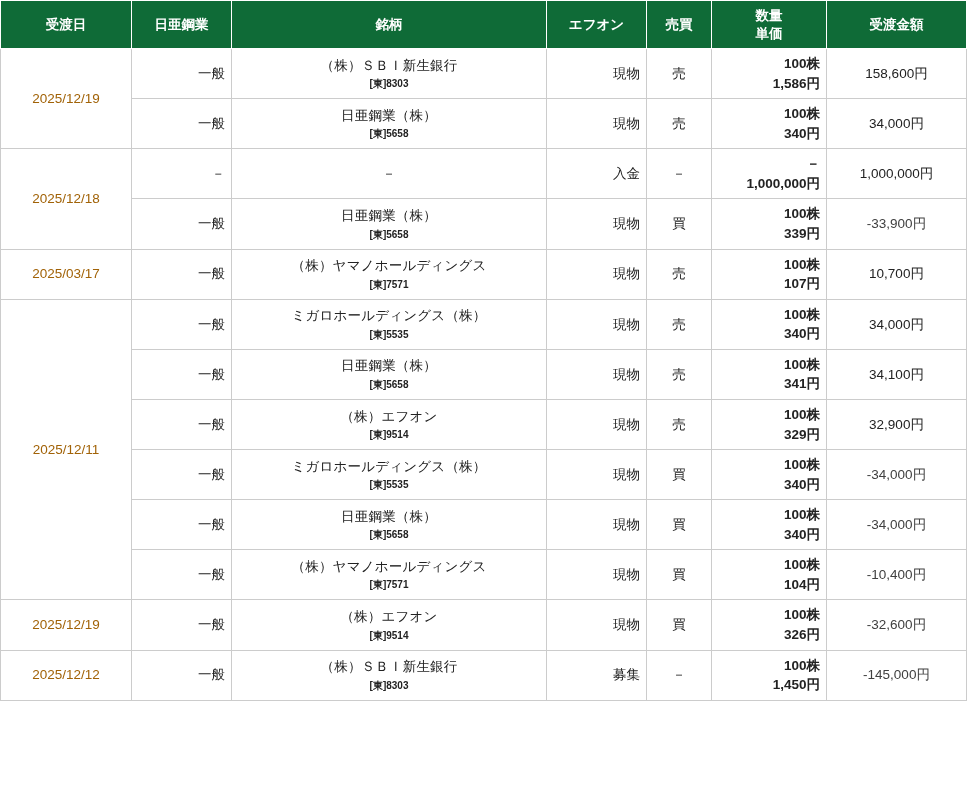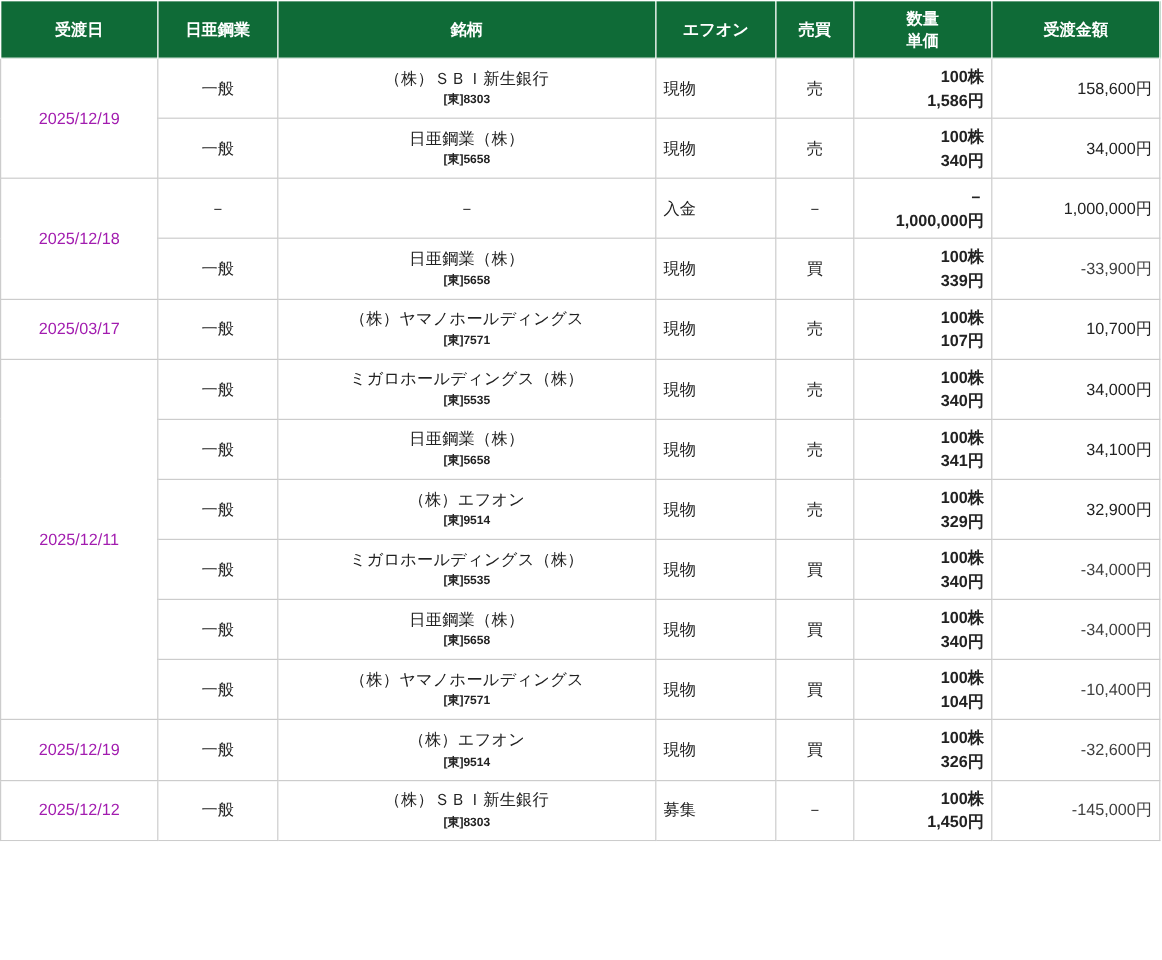--- a/index.html
+++ b/index.html
@@ -40,58 +40,58 @@
   col.c-date   { width: 131px; }
   col.c-acct   { width: 100px; }
   col.c-name   { width: 315px; }
   col.c-kind   { width: 100px; }
   col.c-bs     { width: 65px; }
   col.c-qty    { width: 115px; }
   col.c-amt    { width: 140px; }
 
   td.date-cell {
     text-align: center;
-    color: #a21caf;
+    color: #a16207;
   }
   td.acct-cell {
-    text-align: center;
+    text-align: right;
   }
   td.name-cell {
     text-align: center;
   }
   td.name-cell .issue-name {
     display: block;
     font-weight: normal;
     letter-spacing: 0.2px;
   }
   td.name-cell .issue-code {
     display: block;
     font-weight: bold;
     font-size: 10px;
     margin-top: 2px;
   }
   td.name-cell.dash {
     font-weight: normal;
   }
   td.kind-cell {
-    text-align: left;
+    text-align: right;
   }
   td.bs-cell {
     text-align: center;
   }
   td.qty-cell {
     text-align: right;
     font-weight: bold;
   }
   td.qty-cell .qty-line,
   td.qty-cell .price-line {
     display: block;
   }
   td.amt-cell {
-    text-align: right;
+    text-align: center;
   }
   .neg {
     color: #404040;
   }
 </style>
 </head>
 <body>
 
 <table class="trade-table">
   <colgroup>

